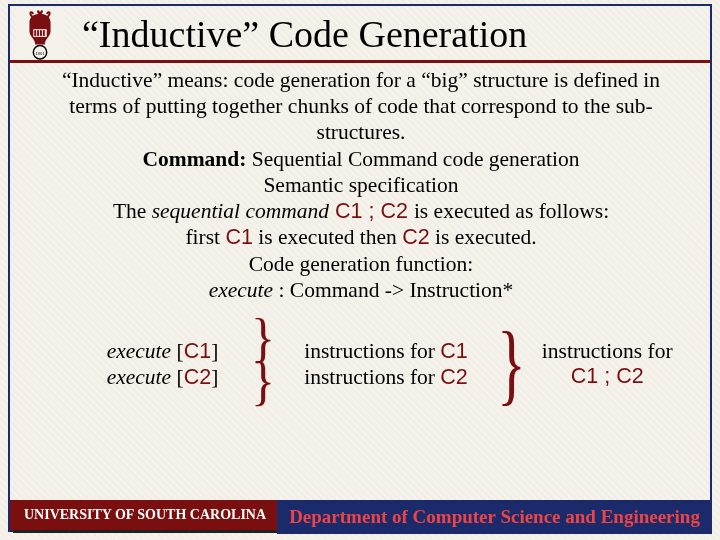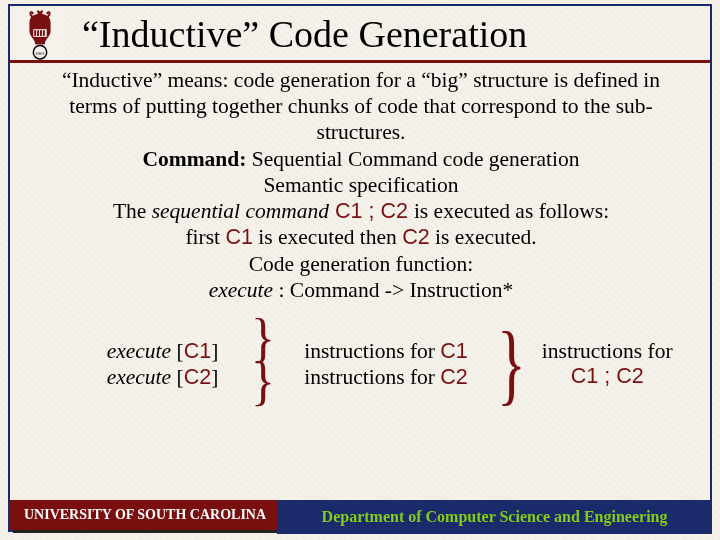--- a/index.html
+++ b/index.html
@@ -100,23 +100,23 @@
     display: flex;
     align-items: center;
     padding: 0 14px;
     margin: 0 0 5px 10px;
     height: 30px;
     white-space: nowrap;
   }
   .footer-right {
     flex: 1;
     background: #1a2a6b;
-    color: #84cc16;
+    color: #ef4444;
     font-family: "Times New Roman", serif;
-    font-size: 16px;
+    font-size: 19px;
     font-weight: bold;
     display: flex;
     align-items: center;
     justify-content: center;
     margin-left: -3px;
     margin-right: 8px;
     margin-bottom: 3px;
     height: 34px;
     white-space: nowrap;
   }

